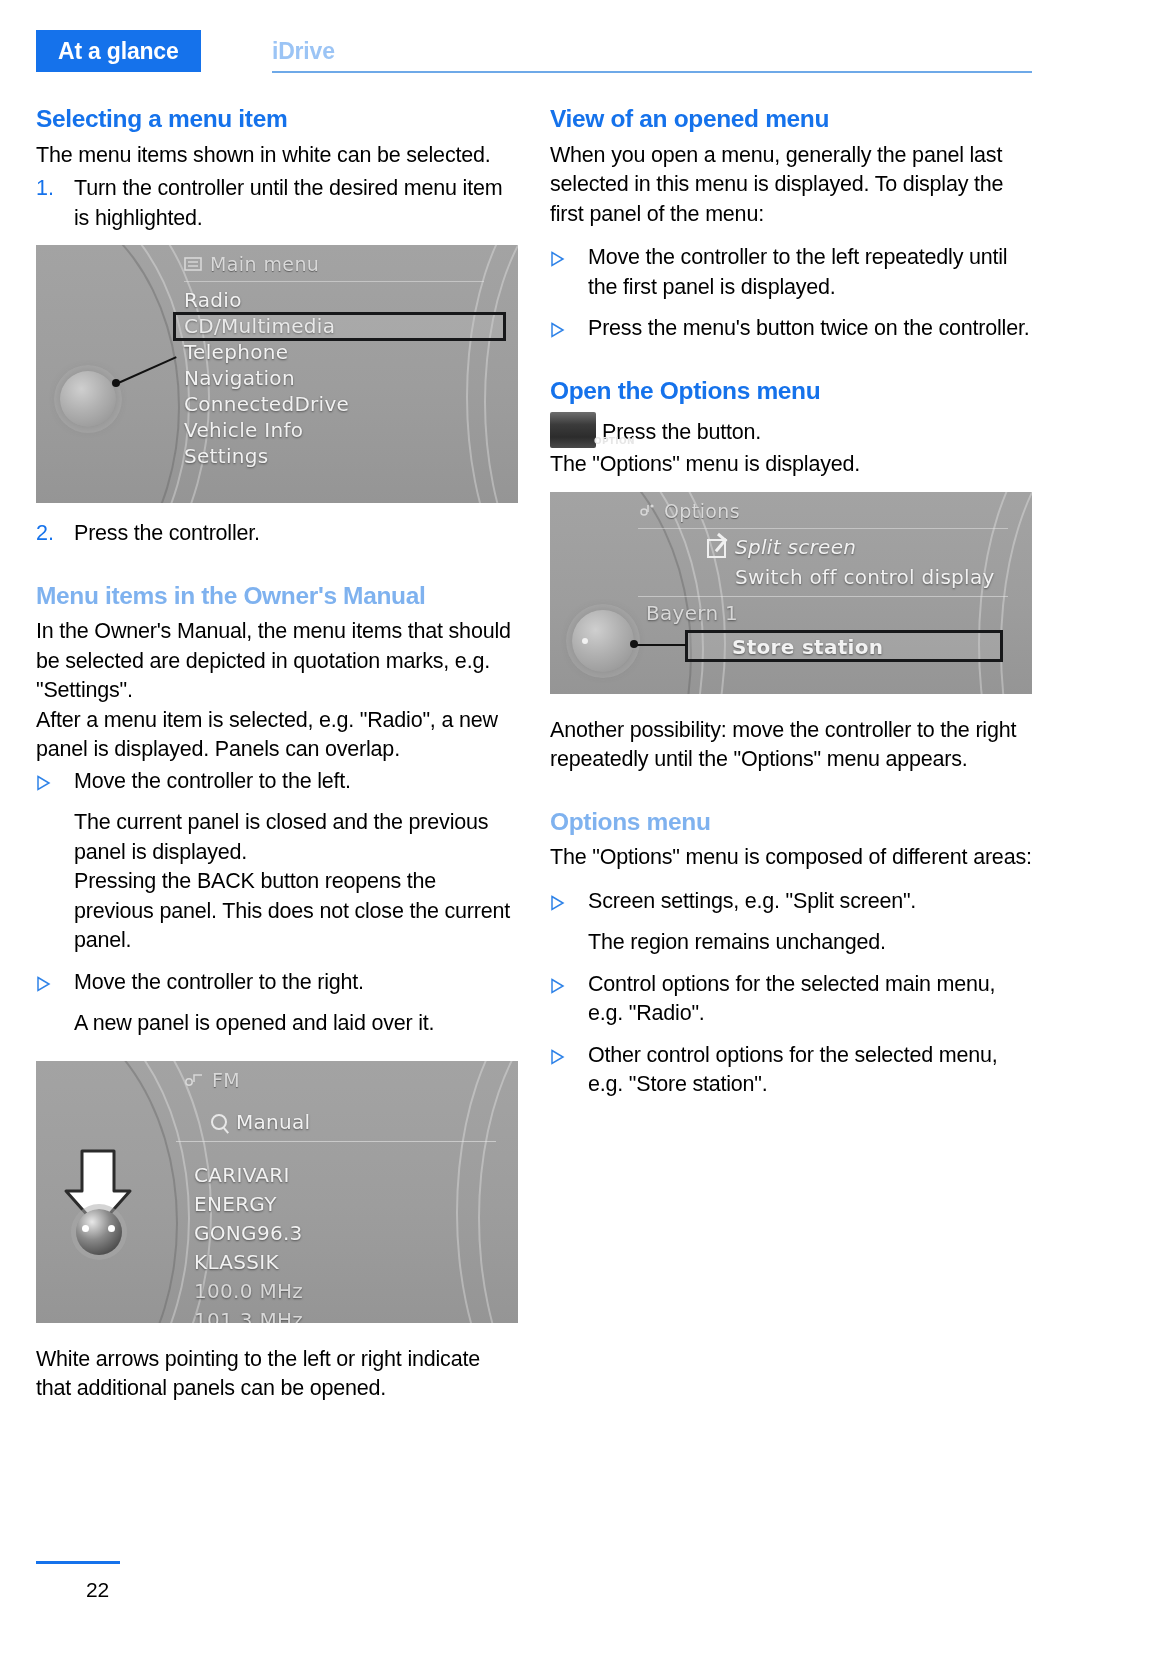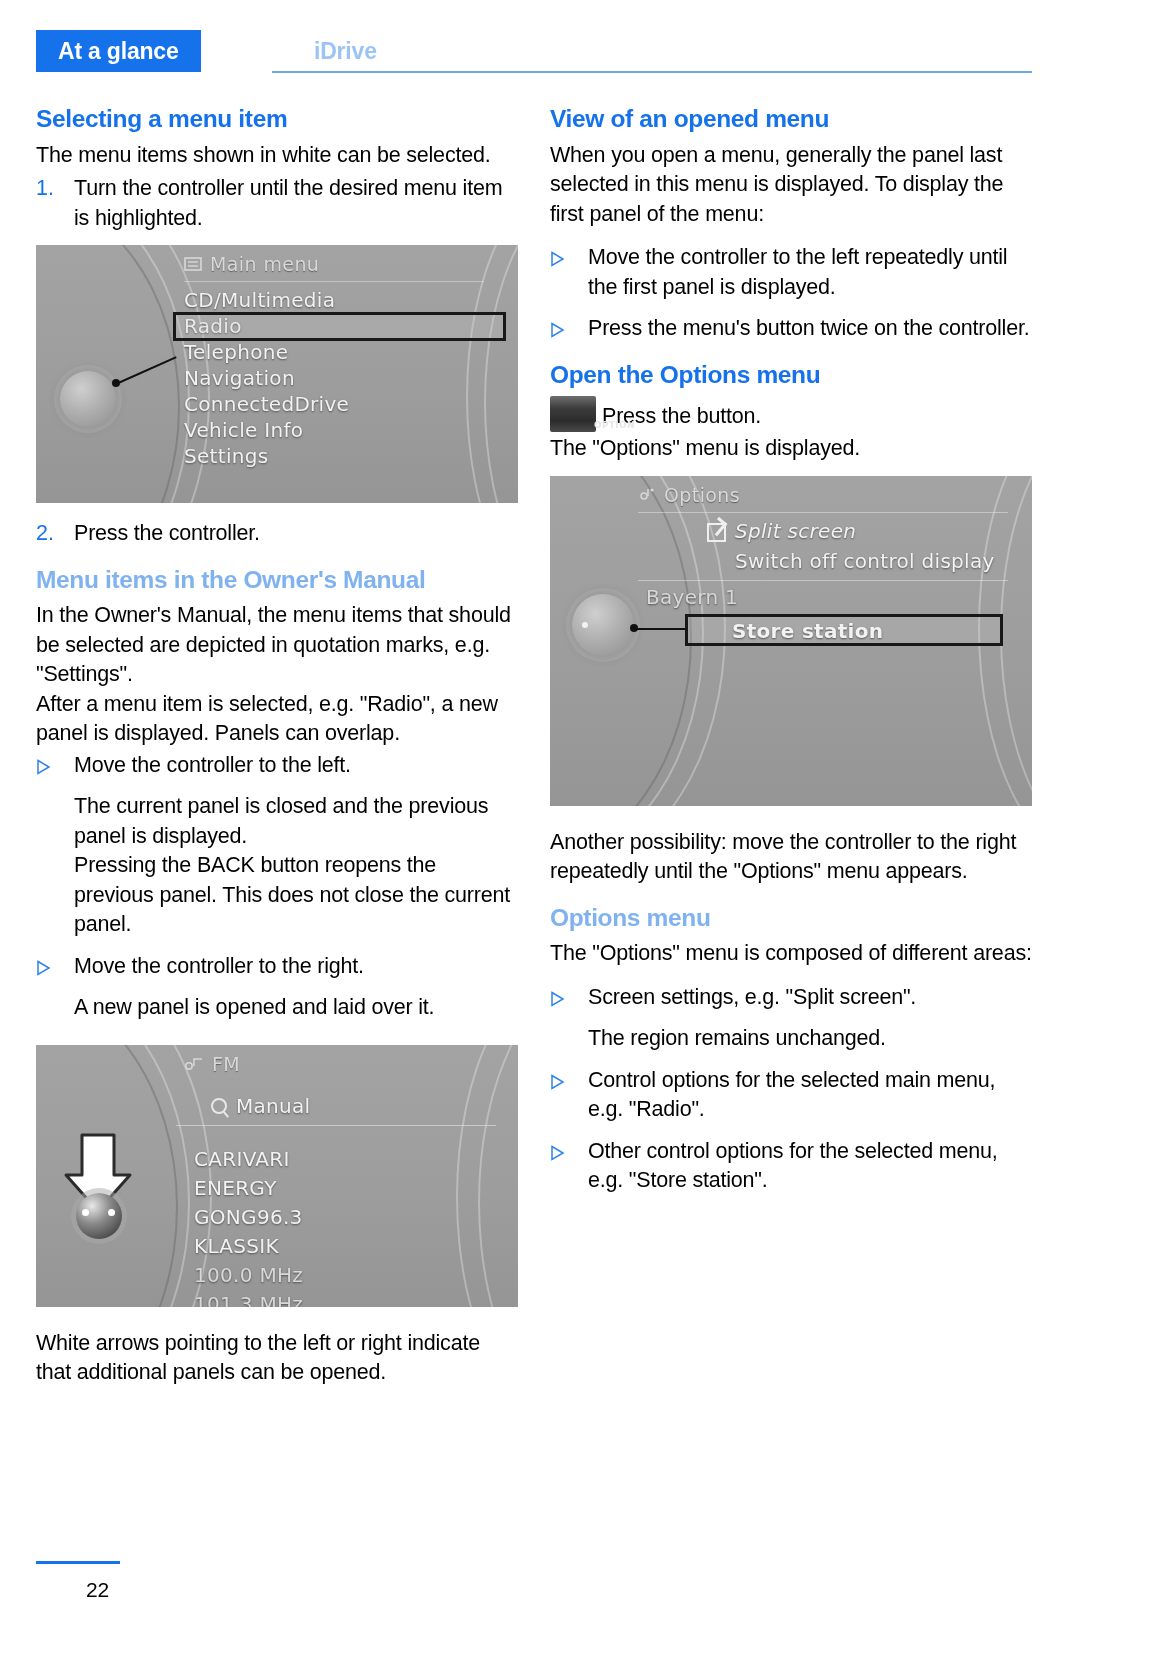--- a/index.html
+++ b/index.html
@@ -49,21 +49,20 @@
     height: 42px;
     display: flex;
     align-items: center;
   }
   .header-chapter-label {
     color: #9bc4f5;
     font-size: 23px;
     font-weight: bold;
     letter-spacing: -0.2px;
     white-space: nowrap;
-    margin-left: 42px;
   }
   .header-rule {
     position: absolute;
     left: 272px;
     top: 71px;
     width: 760px;
     height: 2px;
     background: #6ea9e8;
   }
 
@@ -87,21 +86,21 @@
     font-size: 24.5px;
     font-weight: bold;
     color: #1572eb;
     margin: 0 0 6px 0;
     letter-spacing: -0.35px;
     line-height: 1.25;
   }
   h2.sec.light {
     color: #7fb2ef;
   }
-  h2.sec.spaced { margin-top: 16px; }
+  h2.sec.spaced { margin-top: 32px; }
 
   p.body {
     font-size: 21.5px;
     line-height: 29.5px;
     margin: 0;
     letter-spacing: -0.2px;
   }
 
   .gap-s { height: 12px; }
   .gap-m { height: 22px; }
@@ -155,21 +154,21 @@
   
   .shot {
     position: relative;
     width: 482px;
     background: linear-gradient(180deg,#a3a3a3 0%, #9d9d9d 55%, #959595 100%);
     overflow: hidden;
     font-family: "DejaVu Sans", sans-serif;
   }
   .shot-main  { height: 258px; }
   .shot-fm    { height: 262px; }
-  .shot-opt   { height: 330px; }
+  .shot-opt   { height: 202px; }
 
   
   .arc {
     position: absolute;
     border-radius: 50%;
     border: 2px solid rgba(255,255,255,0.30);
     pointer-events: none;
   }
   .arc.dark { border-color: rgba(90,90,90,0.35); }
 
@@ -381,22 +380,22 @@
         <svg width="18" height="14" viewBox="0 0 18 14">
           <rect x="1" y="1" width="16" height="12" fill="none" stroke="#d8d8d8" stroke-width="1.6"></rect>
           <line x1="4" y1="5" x2="14" y2="5" stroke="#d8d8d8" stroke-width="1.4"></line>
           <line x1="4" y1="9" x2="14" y2="9" stroke="#d8d8d8" stroke-width="1.4"></line>
         </svg>
         <span>Main menu</span>
       </div>
       <div class="shot-title-sep"></div>
 
       <div class="shot-list">
+        <div class="shot-row">Radio</div>
         <div class="shot-row">CD/Multimedia</div>
-        <div class="shot-row">Radio</div>
         <div class="shot-row">Telephone</div>
         <div class="shot-row">Navigation</div>
         <div class="shot-row">ConnectedDrive</div>
         <div class="shot-row">Vehicle Info</div>
         <div class="shot-row">Settings</div>
       </div>
 
       <div class="highlight-box" style="left:137px; top:67px; width:333px; height:29px;"></div>
 
       <div class="knob" style="left:24px; top:126px; width:56px; height:56px;"></div>

